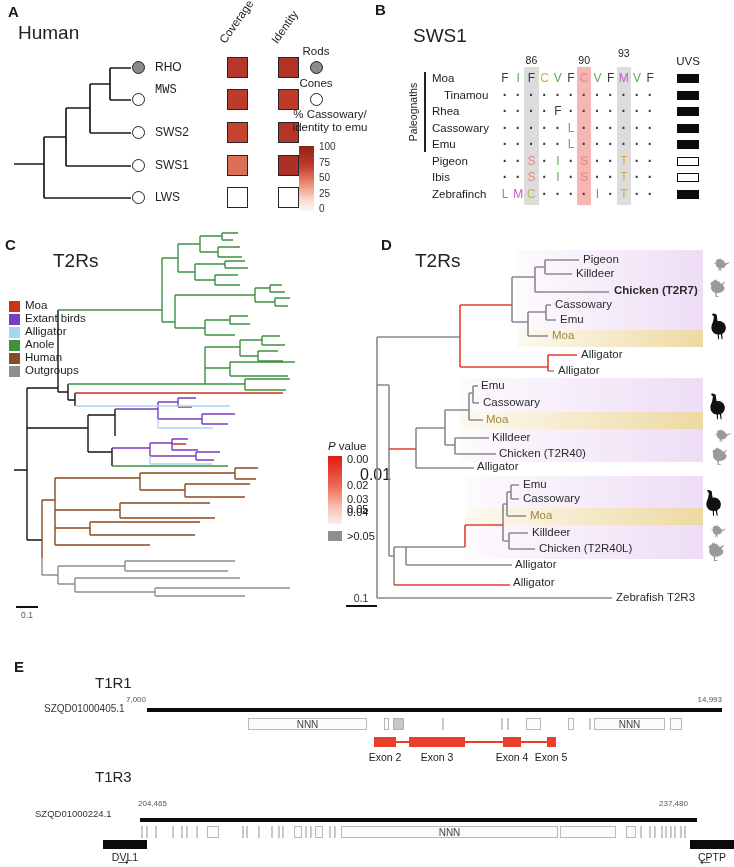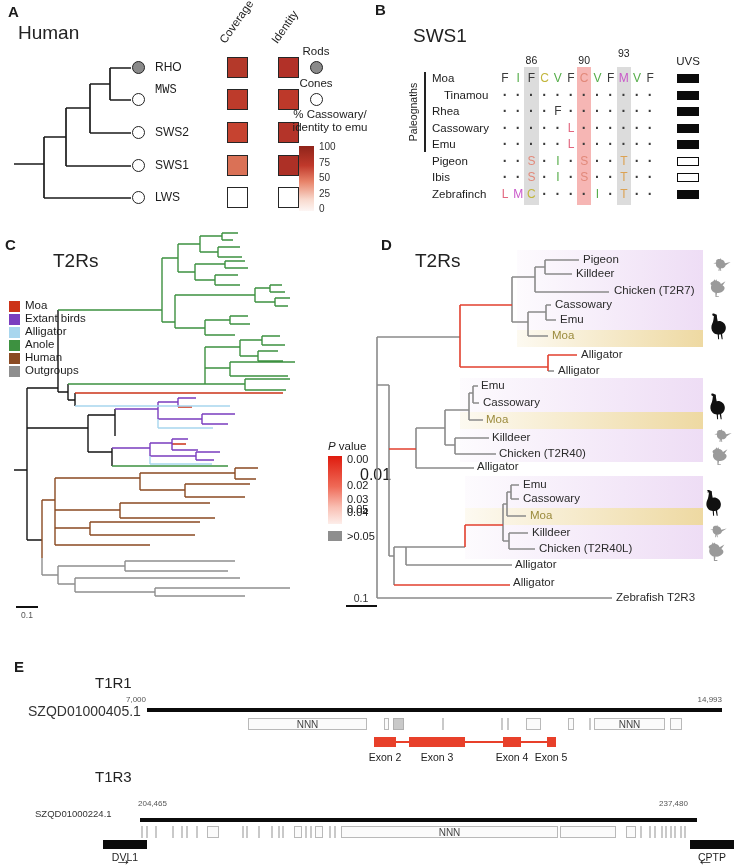--- a/index.html
+++ b/index.html
@@ -264,21 +264,21 @@
   <svg style="left:360px;top:225px" width="374" height="400" viewBox="360 225 374 400">
     <g fill="none" stroke-width="1.6">
       <path stroke="#8a8a8a" d="M377 337 V598 M377 337 H460 M512 277 V322 M512 277 H535 M535 267 V292 M535 267 H545 M545 260 V274 M545 260 H579 M545 274 H572 M535 292 H609 M512 322 H528 M528 312 V336 M528 312 H546 M546 305 V320 M546 305 H551 M546 320 H556 M528 336 H548 M548 371 H554 M377 385 H389 M389 385 V556 M416 428 V468 M416 428 H445 M445 410 V445 M445 410 H469 M469 393 V420 M469 393 H473 M473 386 V403 M473 386 H478 M473 403 H479 M469 420 H483 M445 445 H455 M455 438 V454 M455 438 H489 M455 454 H496 M416 468 H474 M389 556 H394 M394 547 V585 M394 547 H406 M406 547 V565 M406 565 H512 M406 547 H465 M503 504 V541 M503 504 H507 M507 492 V516 M507 492 H511 M511 485 V499 M511 485 H519 M511 499 H519 M507 516 H526 M503 541 H509 M509 533 V549 M509 533 H528 M509 549 H535 M377 598 H612"></path>
       <path stroke="#e2402f" d="M460 305 V367 M460 305 H512 M460 367 H548 M548 355 V371 M548 355 H577 M389 449 H416 M465 525 V547 M465 525 H503 M394 585 H510"></path>
     </g>
   </svg>
 
   <div id="d-tips">
       <div style="position: absolute; left: 583px; top: 253px; font-size: 11.5px; color: rgb(43, 43, 43);">Pigeon</div>
       <div style="position: absolute; left: 576px; top: 267px; font-size: 11.5px; color: rgb(43, 43, 43);">Killdeer</div>
-      <div style="position: absolute; left: 614px; top: 284px; font-size: 11.5px; color: rgb(43, 43, 43);">Chicken (T2R7)</div>
+      <div style="position: absolute; left: 614px; top: 284px; font-size: 11.5px; color: rgb(43, 43, 43); font-weight: bold;">Chicken (T2R7)</div>
       <div style="position: absolute; left: 555px; top: 298px; font-size: 11.5px; color: rgb(43, 43, 43);">Cassowary</div>
       <div style="position: absolute; left: 560px; top: 313px; font-size: 11.5px; color: rgb(43, 43, 43);">Emu</div>
       <div style="position: absolute; left: 552px; top: 329px; font-size: 11.5px; color: rgb(155, 139, 61);">Moa</div>
       <div style="position: absolute; left: 581px; top: 348px; font-size: 11.5px; color: rgb(43, 43, 43);">Alligator</div>
       <div style="position: absolute; left: 558px; top: 364px; font-size: 11.5px; color: rgb(43, 43, 43);">Alligator</div>
       <div style="position: absolute; left: 481px; top: 379px; font-size: 11.5px; color: rgb(43, 43, 43);">Emu</div>
       <div style="position: absolute; left: 483px; top: 396px; font-size: 11.5px; color: rgb(43, 43, 43);">Cassowary</div>
       <div style="position: absolute; left: 486px; top: 413px; font-size: 11.5px; color: rgb(155, 139, 61);">Moa</div>
       <div style="position: absolute; left: 492px; top: 431px; font-size: 11.5px; color: rgb(43, 43, 43);">Killdeer</div>
       <div style="position: absolute; left: 499px; top: 447px; font-size: 11.5px; color: rgb(43, 43, 43);">Chicken (T2R40)</div>
@@ -301,21 +301,21 @@
     </defs>
   </svg>
   <div id="d-sils"></div>
 
   <div class="t ctr" style="left:348px;top:592px;width:26px;font-size:10.5px;color:#333">0.1</div>
   <div class="abs" style="left:346px;top:605px;width:31px;height:1.6px;background:#111"></div>
 
   <div class="t panel-label" style="left:14px;top:658px">E</div>
 
   <div class="t gene-title" style="left:95px;top:674px">T1R1</div>
-  <div class="t" style="left:28px;top:703px;font-size:14px;color:#333">SZQD01000405.1</div>
+  <div class="t" style="left:44px;top:703px;font-size:10px;color:#333">SZQD01000405.1</div>
   <div class="t" style="left:110px;top:695px;width:36px;font-size:8px;color:#555;text-align:right">7,000</div>
   <div class="t" style="left:688px;top:695px;width:34px;font-size:8px;color:#555;text-align:right">14,993</div>
   <div class="abs" style="left:147px;top:708px;width:575px;height:4px;background:#0b0b0b"></div>
 
   <div class="ebox ctr" style="left:248px;top:718px;width:119px;font-size:10px;color:#444;line-height:12px">NNN</div>
   <div class="ebox ctr" style="left:594px;top:718px;width:71px;font-size:10px;color:#444;line-height:12px">NNN</div>
   <div id="e1-marks">
       <div style="position: absolute; left: 384px; top: 718px; width: 5px; height: 12px; border: 1px solid rgb(185, 185, 185); background: rgb(251, 251, 251); box-sizing: border-box;"></div>
       <div style="position: absolute; left: 526px; top: 718px; width: 15px; height: 12px; border: 1px solid rgb(185, 185, 185); background: rgb(251, 251, 251); box-sizing: border-box;"></div>
       <div style="position: absolute; left: 568px; top: 718px; width: 6px; height: 12px; border: 1px solid rgb(185, 185, 185); background: rgb(251, 251, 251); box-sizing: border-box;"></div>

